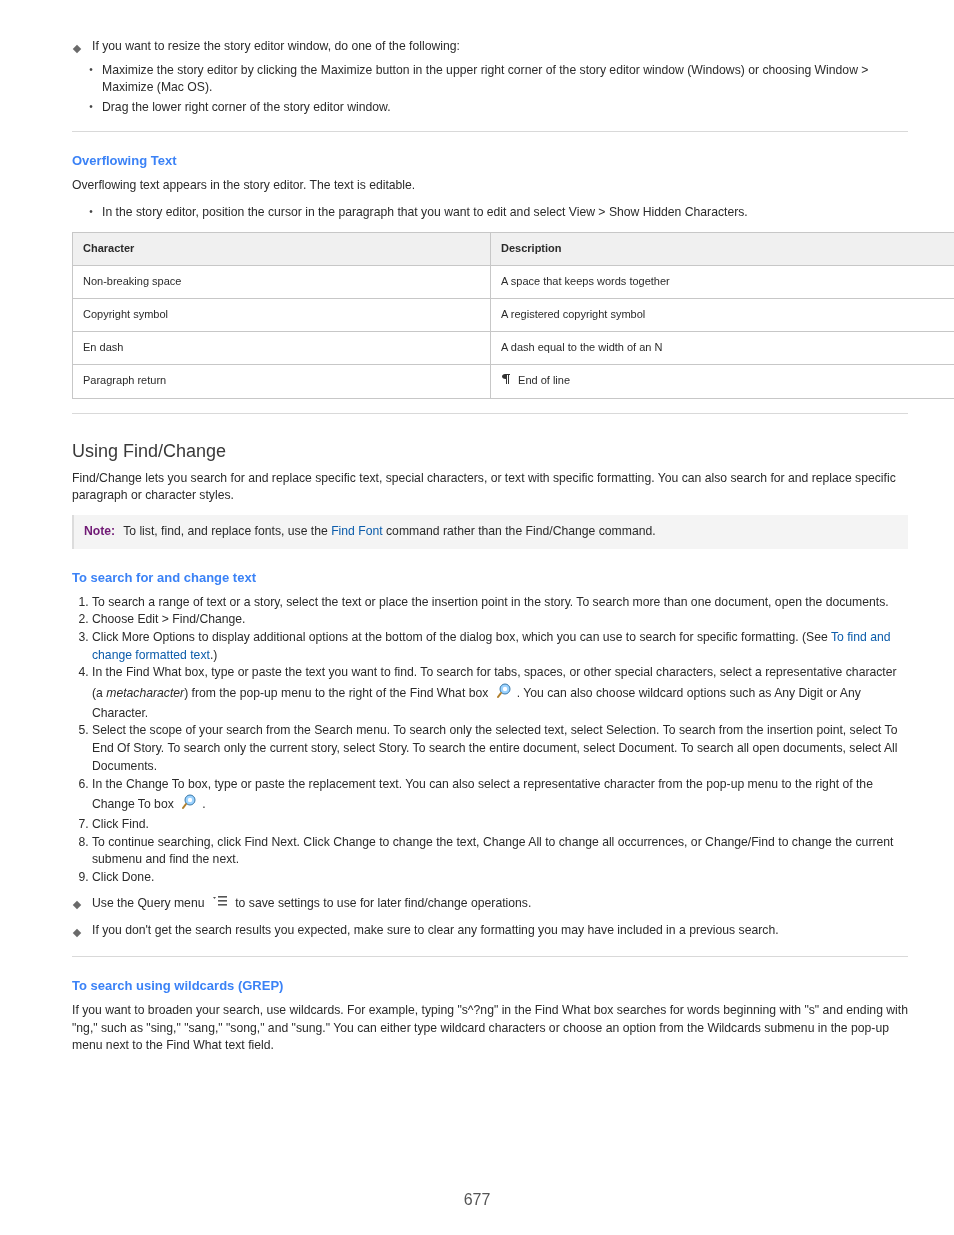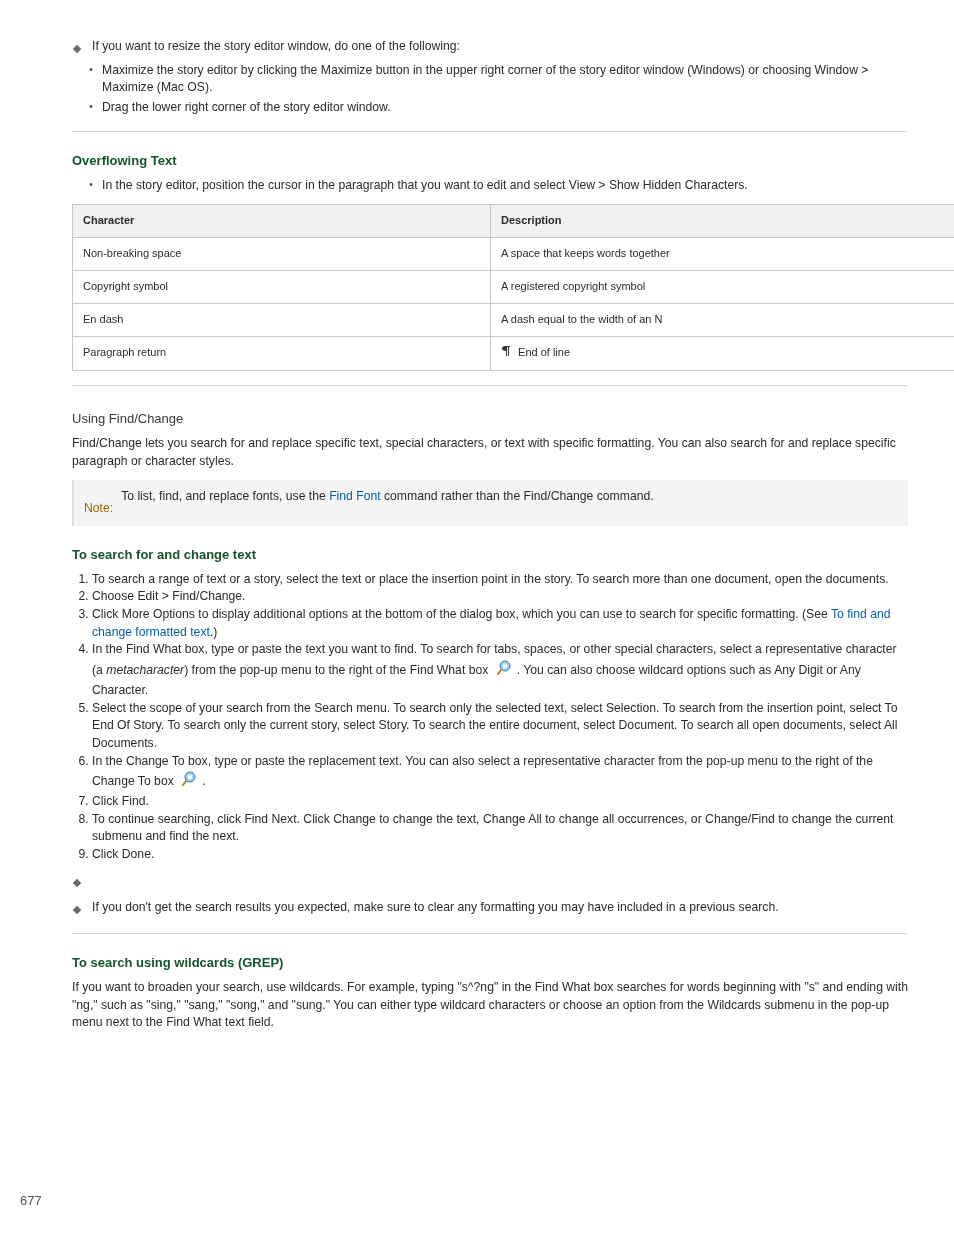--- a/index.html
+++ b/index.html
@@ -17,34 +17,34 @@
   .hr{border:0;border-top:1px solid var(--hr);margin:14px 0 14px 0;}
   .section-intro{margin:4px 0 10px 0;}
   .diamond-line{display:flex;align-items:flex-start;gap:10px;margin:8px 0 4px 0;}
   .diamond-ico{width:10px;min-width:10px;margin-top:2px;text-align:center;color:#6a6a6a;}
   .diamond-ico svg{vertical-align:middle;}
   .diamond-txt{flex:1;}
   .indent{margin-left:16px;}
   .bull{display:flex;align-items:flex-start;gap:8px;margin:2px 0;}
   .bull .dot{min-width:6px;text-align:center;font-size:10px;line-height:1.6;color:#444;}
   .bull .txt{flex:1;}
-  h2{font-size:13px;font-weight:400;color:#393939;margin:24px 0 6px 0;}
-  h3{font-size:13px;font-weight:700;color:#14532d;margin:20px 0 6px 0;}
+  h2{font-size:18px;font-weight:400;color:#393939;margin:24px 0 6px 0;}
+  h3{font-size:13px;font-weight:700;color:#3b82f6;margin:20px 0 6px 0;}
   .link{color:var(--link);text-decoration:none;}
   table.tbl{border-collapse:collapse;width:929px;margin:10px 0 14px 0;font-size:11px;}
   table.tbl th, table.tbl td{border:1px solid var(--tbl);padding:8px 10px;text-align:left;vertical-align:top;}
   table.tbl th{background:var(--thbg);font-weight:700;}
   .pilcrow-icon{display:inline-block;vertical-align:middle;margin-right:4px;}
   .note{display:flex;gap:8px;background:var(--note-bg);padding:8px 10px;margin:10px 0 10px 0;border-left:2px solid #dcdcdc;}
-  .note .label{font-weight:400;color:#a16207;margin-top:12px;}
+  .note .label{font-weight:700;color:#701a75;}
   .note .txt{flex:1;}
   ol.steps{margin:6px 0 6px 20px;padding:0;}
   ol.steps li{margin:0 0;}
   .inline-icon{display:inline-block;vertical-align:middle;margin:0 4px;}
-  .pagenum{position:absolute;bottom:24px;left:0;right:0;font-size:13px;color:#555;padding-left:20px;}
+  .pagenum{position:absolute;bottom:24px;left:0;right:0;text-align:center;font-size:16px;color:#555;}
 </style>
 </head>
 <body>
 <div class="page">
 
 <div class="diamond-line">
   <span class="diamond-ico">
     <svg width="10" height="10" viewBox="0 0 10 10">
           <rect x="2" y="2" width="6" height="6" transform="rotate(45 5 5)" fill="#6a6a6a"></rect>
         </svg>
@@ -58,20 +58,21 @@
   </div>
   <div class="bull">
     <span class="dot">•</span>
     <span class="txt">Drag the lower right corner of the story editor window.</span>
   </div>
 </div>
 
 <hr class="hr">
 
 <h3>Overflowing Text</h3>
+<div class="section-intro">Overflowing text appears in the story editor. The text is editable.</div>
 <div class="indent">
   <div class="bull">
     <span class="dot">•</span>
     <span class="txt">In the story editor, position the cursor in the paragraph that you want to edit and select View &gt; Show Hidden Characters.</span>
   </div>
 </div>
 
 <table class="tbl">
   <thead>
     <tr>
@@ -151,20 +152,32 @@
   <li>To continue searching, click Find Next. Click Change to change the text, Change All to change all occurrences, or Change/Find to change the current submenu and find the next.</li>
   <li>Click Done.</li>
 </ol>
 
 <div class="diamond-line">
   <span class="diamond-ico">
     <svg width="10" height="10" viewBox="0 0 10 10">
           <rect x="2" y="2" width="6" height="6" transform="rotate(45 5 5)" fill="#6a6a6a"></rect>
         </svg>
   </span>
+  <span class="diamond-txt">
+    <span>Use the Query menu </span>
+    <span class="inline-icon">
+      <svg width="16" height="11" viewBox="0 0 16 11">
+        <path d="M1 1 L4 1 L2.5 3 Z" fill="#555"></path>
+        <rect x="6" y="0" width="9" height="1.6" fill="#555"></rect>
+        <rect x="6" y="4" width="9" height="1.6" fill="#555"></rect>
+        <rect x="6" y="8" width="9" height="1.6" fill="#555"></rect>
+      </svg>
+    </span>
+    <span> to save settings to use for later find/change operations.</span>
+  </span>
 </div>
 
 <div class="diamond-line">
   <span class="diamond-ico">
     <svg width="10" height="10" viewBox="0 0 10 10">
           <rect x="2" y="2" width="6" height="6" transform="rotate(45 5 5)" fill="#6a6a6a"></rect>
         </svg>
   </span>
   <span class="diamond-txt">If you don't get the search results you expected, make sure to clear any formatting you may have included in a previous search.</span>
 </div>

